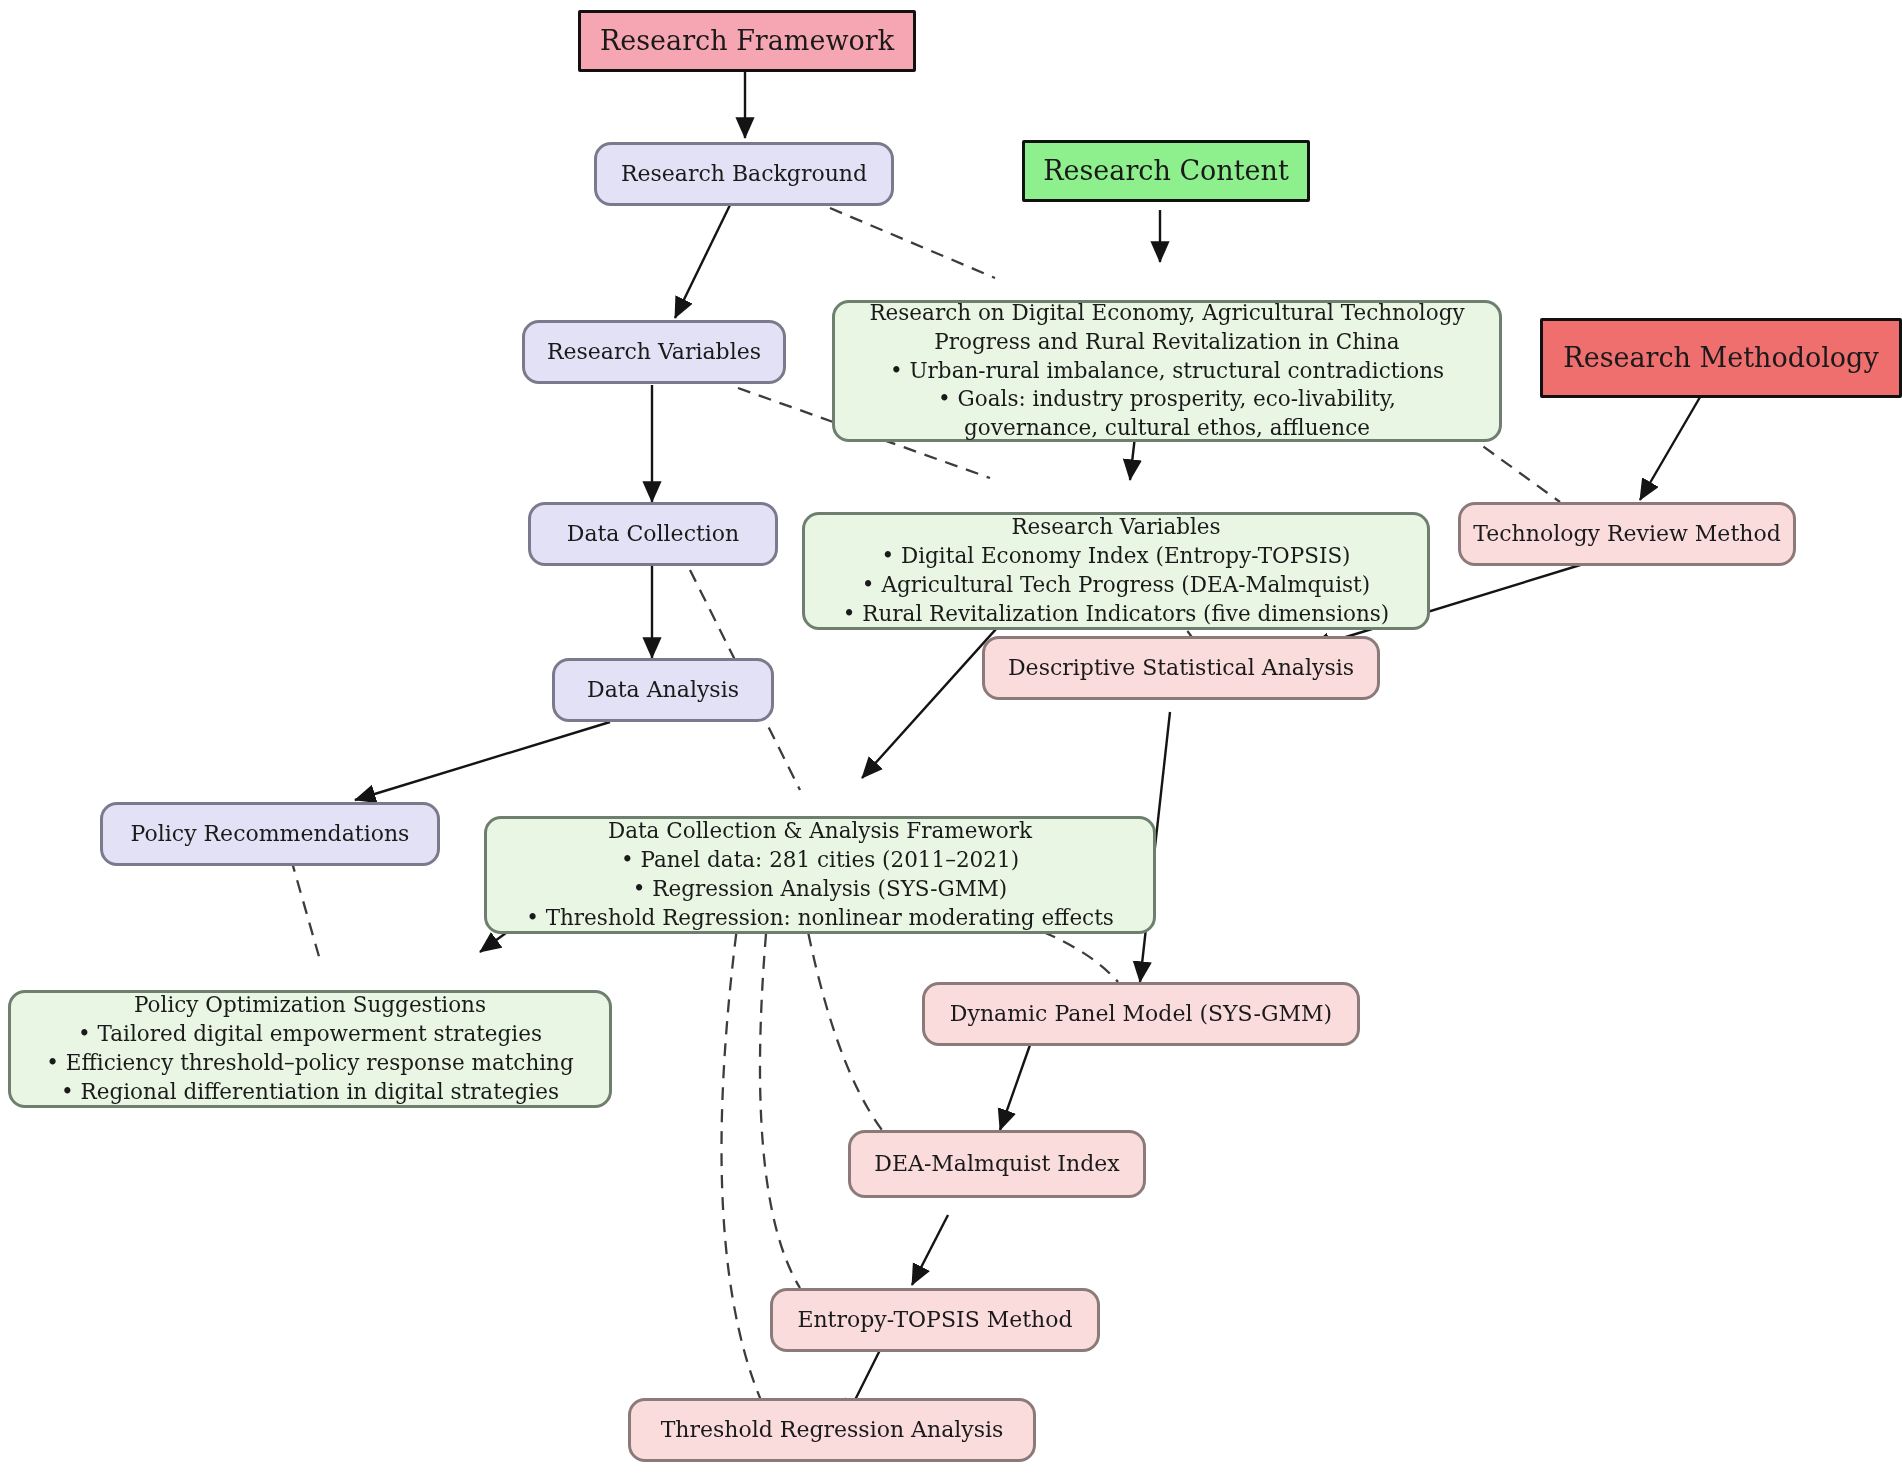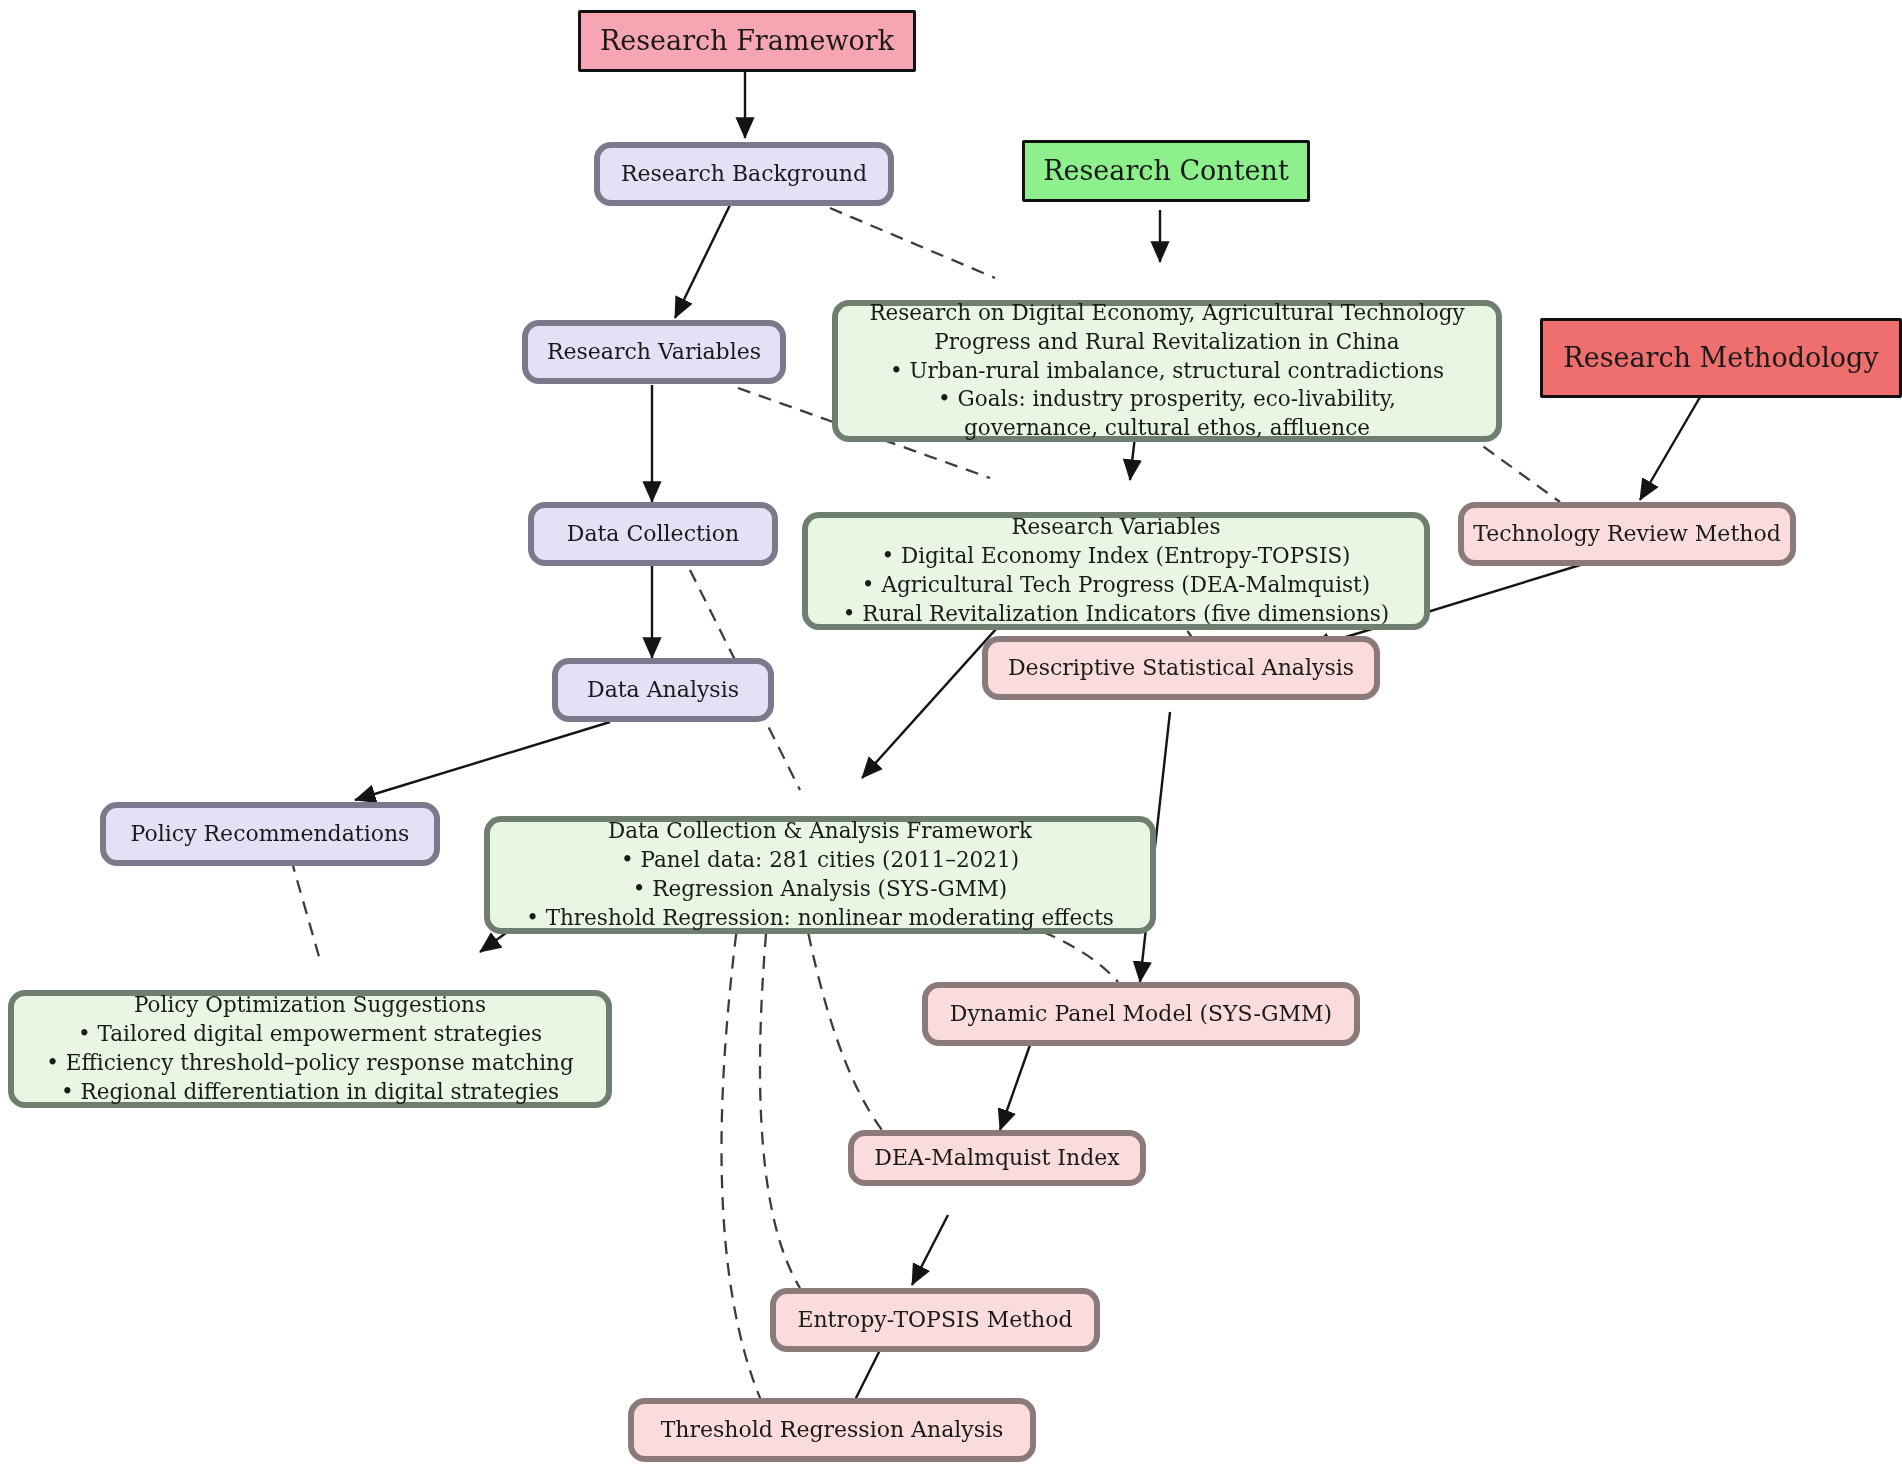--- a/index.html
+++ b/index.html
@@ -22,21 +22,21 @@
   .hdr{
     border:3px solid #111111;
     border-radius:2px;
     font-size:27px;
   }
   .hdr.pink{background:#f6a6b2;}
   .hdr.green{background:#8df08d;text-align:center;}
   .hdr.red{background:#ef6e6e;}
   
   .stage-node{
-    border:6px solid #14b8a6;
+    border:3px solid #14b8a6;
     border-radius:17px;
     font-size:22px;
   }
   .lav{background:#e2e1f6;border-color:#7a7a8c;}
   .rose{background:#fbdcdc;border-color:#8c7a7a;}
   .mint{background:#e8f6e3;border-color:#6f7f6f;}
   .mint.multi{font-size:21.5px;line-height:1.34;padding:6px 14px;margin-top:32px;}
 </style>
 </head>
 <body>
@@ -116,19 +116,19 @@
 • Tailored digital empowerment strategies
 • Efficiency threshold–policy response matching
 • Regional differentiation in digital strategies</div>
 
   <div class="node stage-node rose" style="left:1458px;top:502px;width:338px;height:64px;">Technology Review Method</div>
 
   <div class="node stage-node rose" style="left:982px;top:636px;width:398px;height:64px;">Descriptive Statistical Analysis</div>
 
   <div class="node stage-node rose" style="left:922px;top:982px;width:438px;height:64px;">Dynamic Panel Model (SYS-GMM)</div>
 
-  <div class="node stage-node rose" style="left:848px;top:1130px;width:298px;height:56px;">DEA-Malmquist Index</div>
+  <div class="node stage-node rose" style="left:848px;top:1130px;width:298px;height:68px;">DEA-Malmquist Index</div>
 
   <div class="node stage-node rose" style="left:770px;top:1288px;width:330px;height:64px;">Entropy-TOPSIS Method</div>
 
   <div class="node stage-node rose" style="left:628px;top:1398px;width:408px;height:64px;">Threshold Regression Analysis</div>
 
 </div>
 
 </body></html>

